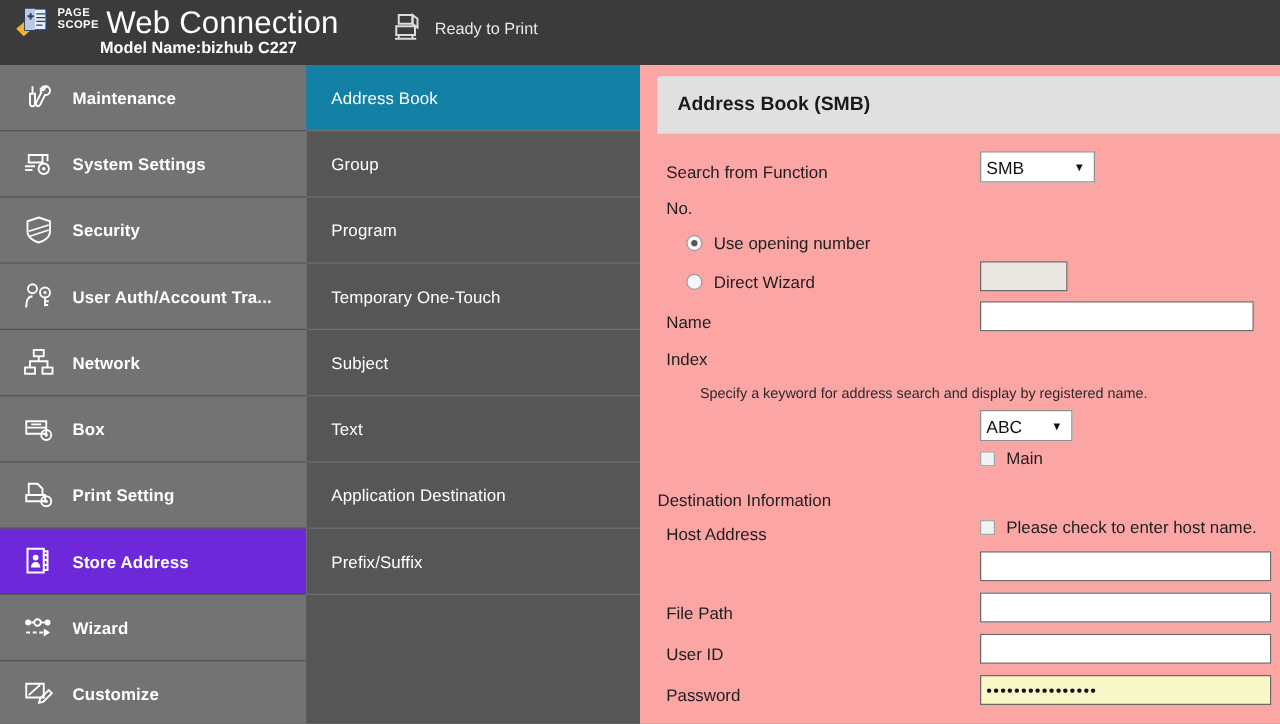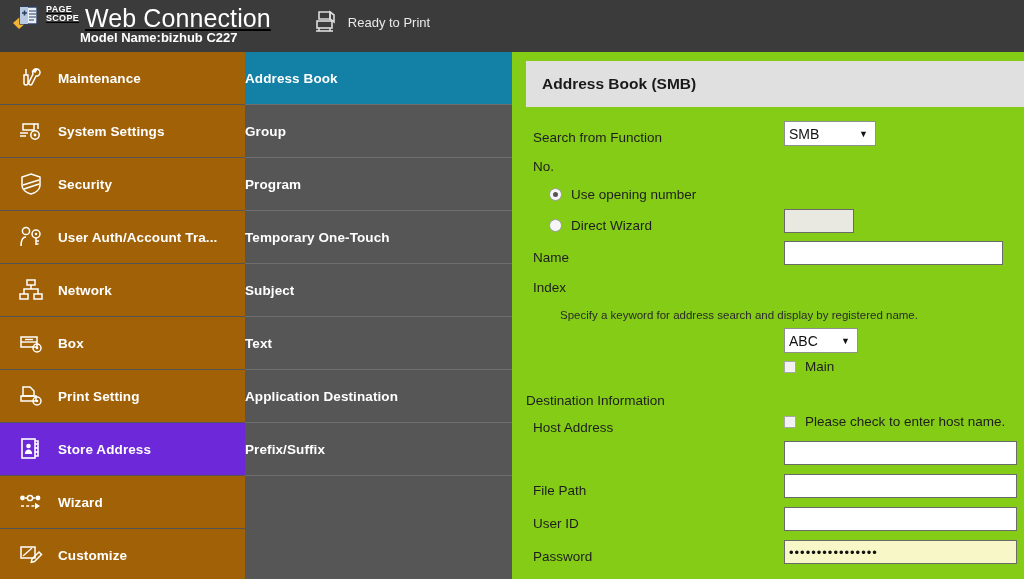--- a/index.html
+++ b/index.html
@@ -30,21 +30,21 @@
     display: flex; align-items: flex-start;
     padding-left: 12px;
     height: 52px;
   }
   .logo-icon {
     width: 30px; height: 28px;
     margin-top: 4px; margin-right: 4px;
     position: relative; flex: 0 0 30px;
   }
   .brand-text { display: flex; flex-direction: column; justify-content: center; height: 52px;}
-  .brand-row1 { display: flex; align-items: flex-start; text-decoration: underline; }
+  .brand-row1 { display: flex; align-items: center; }
   .pagescope {
     display: inline-flex; flex-direction: column;
     font-size: 9px; font-weight: bold; color: #ffffff;
     line-height: 9px; letter-spacing: 0.3px;
     margin-right: 6px; position: relative; top: -3px;
   }
   .wc-title {
     font-size: 25px; color: #ffffff; font-weight: normal;
     letter-spacing: 0.1px; line-height: 20px;
   }
@@ -70,21 +70,21 @@
     background: #3b3b3b;
     display: flex; flex-direction: column;
   }
   .m1item {
     height: 53px; flex: 0 0 53px;
     display: flex; align-items: center;
     padding-left: 14px;
     border-bottom: 1px solid #545454;
     color: #ffffff;
     cursor: pointer;
-    background: #a16207;
+    background: #737373;
   }
   .m1item.active { background: #6d28d9; }
   .m1icon {
     width: 34px; flex: 0 0 34px;
     height: 30px; margin-right: 10px;
     display: flex; align-items: center; justify-content: center;
   }
   .m1label {
     font-size: 13.5px; font-weight: bold;
     white-space: nowrap; overflow: hidden;
@@ -93,33 +93,34 @@
 
   
   .menu2 {
     width: 267px; flex: 0 0 267px;
     background: #565656;
     display: flex; flex-direction: column;
   }
   .m2item {
     height: 53px; flex: 0 0 53px;
     display: flex; align-items: center;
+    padding-left: 20px;
     border-bottom: 1px solid #6e6e6e;
     color: #ffffff;
-    font-size: 13.5px; font-weight: bold;
+    font-size: 13.5px; font-weight: normal;
     cursor: pointer;
     letter-spacing: 0.1px;
   }
   .m2item.active { background: #1281a5; }
   .m2filler { flex: 1 1 auto; background: #565656; }
 
   
   .content {
     flex: 1 1 auto;
-    background: #84cc16;
+    background: #fca5a5;
     position: relative;
     overflow: hidden;
     padding-left: 0;
   }
   .panel-header {
     margin: 9px 0 0 14px;
     background: #e0e0e0;
     height: 46px;
     display: flex; align-items: center;
     padding-left: 16px;

